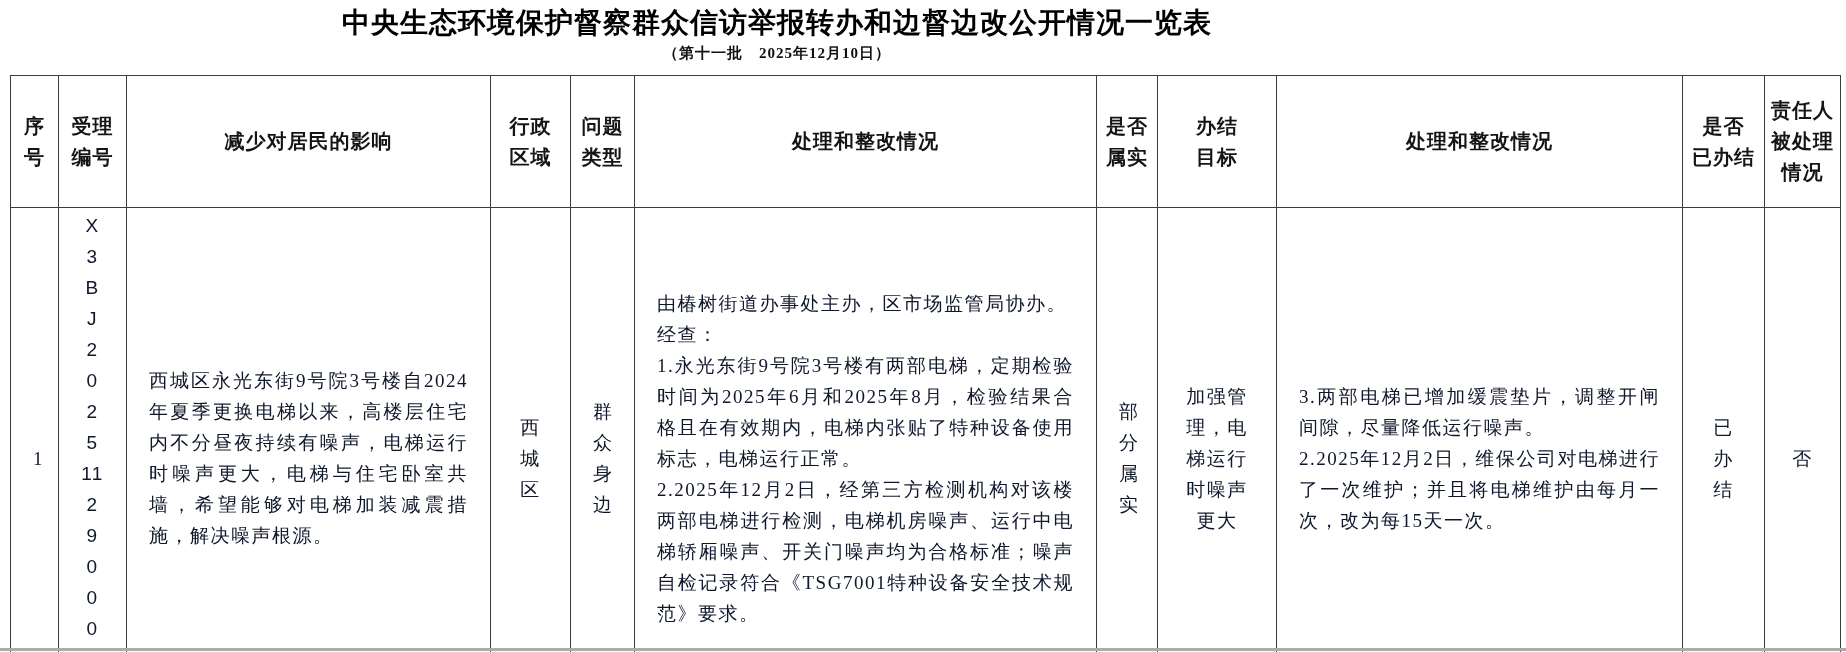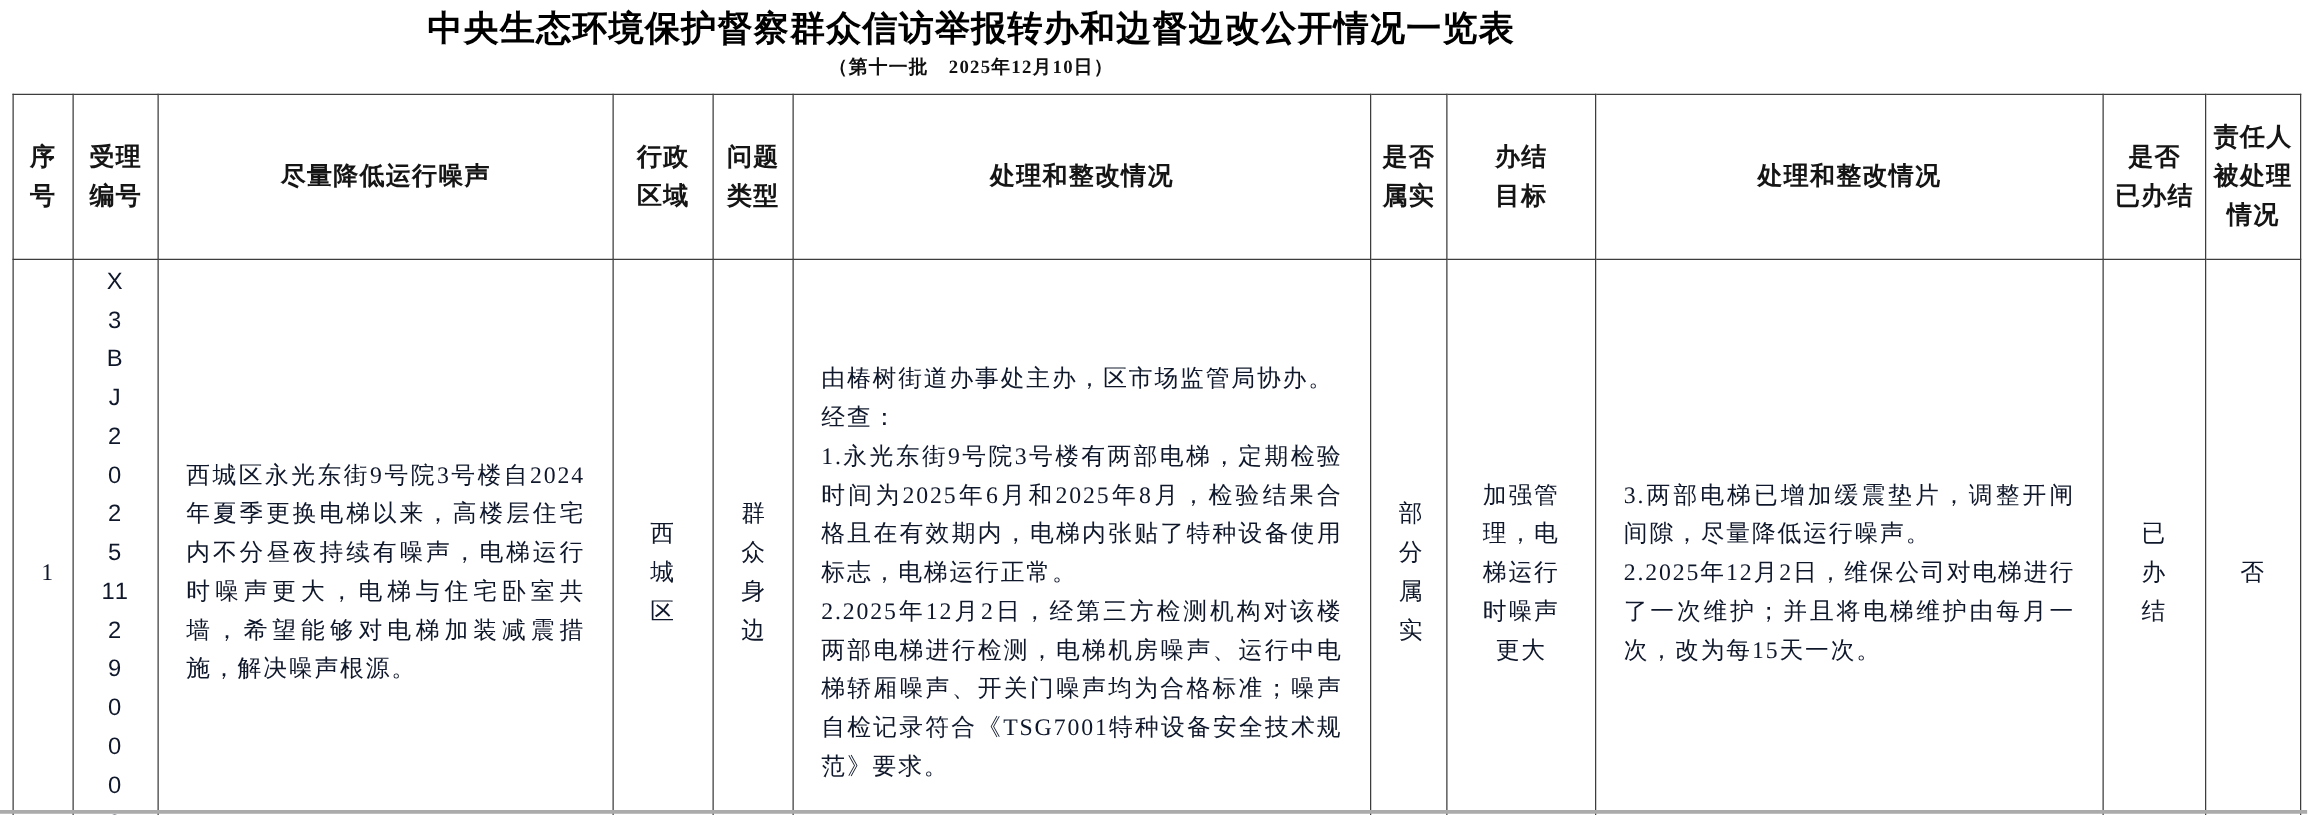--- a/index.html
+++ b/index.html
@@ -127,21 +127,21 @@
       <col style="width:406px">
       <col style="width:82px">
       <col style="width:76px">
     </colgroup>
     <thead>
       <tr style="height:132px;">
         <th>序
 号</th>
         <th>受理
 编号</th>
-        <th>尽量降低运行噪声</th>
+        <th>减少对居民的影响</th>
         <th>行政
 区域</th>
         <th>问题
 类型</th>
         <th>处理和整改情况</th>
         <th>是否
 属实</th>
         <th>办结
 目标</th>
         <th>处理和整改情况</th>

